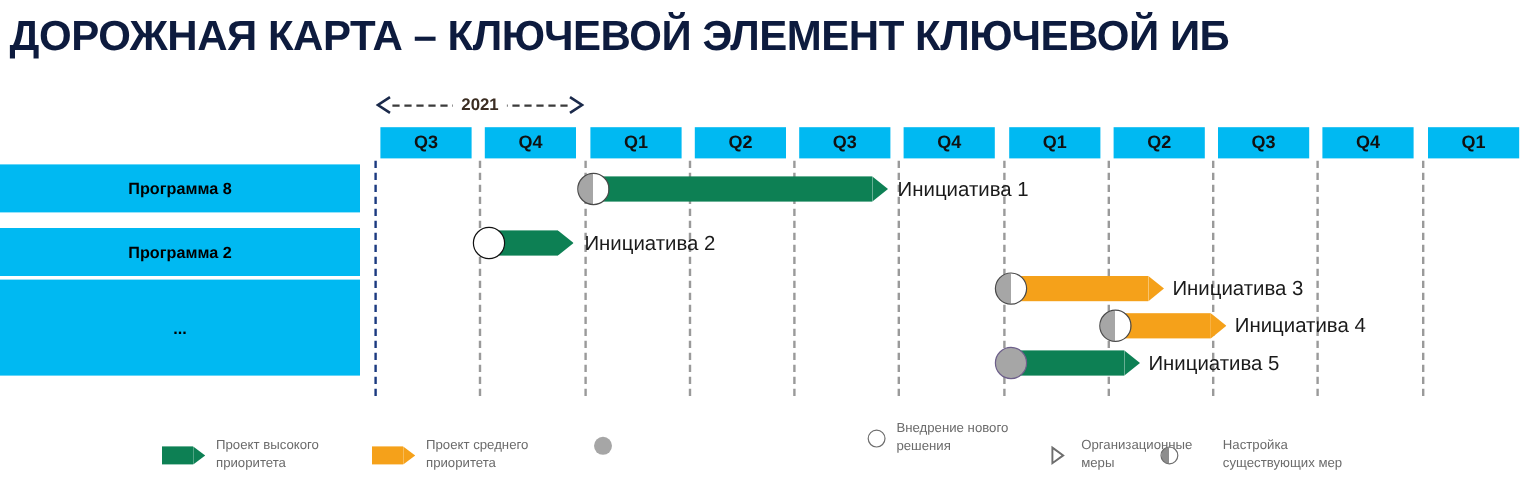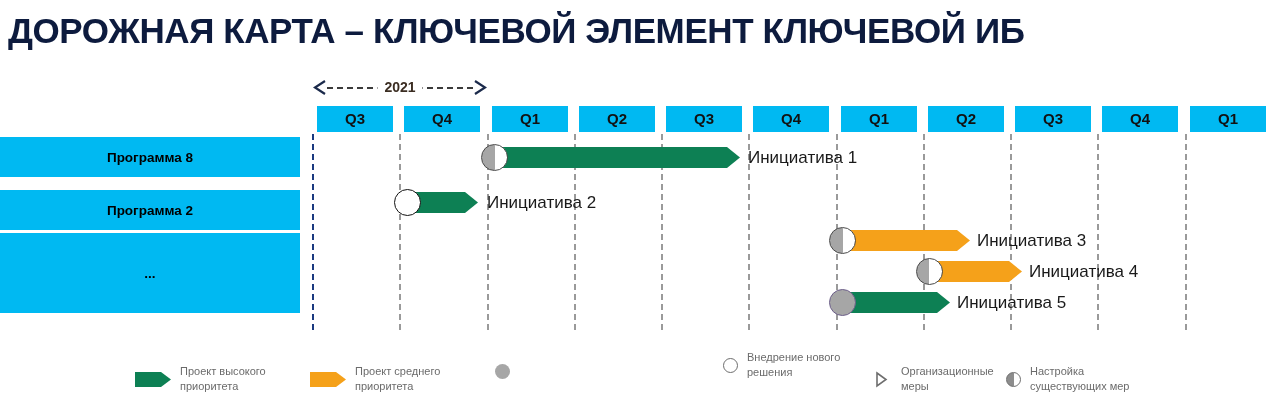--- a/index.html
+++ b/index.html
@@ -343,19 +343,19 @@
     <svg viewBox="0 0 17 17" width="17" height="17">
       <polygon points="2,2 11,8.5 2,15" fill="none" stroke="#6e6e6e" stroke-width="1.6" stroke-linejoin="miter"></polygon>
     </svg>
   </span>
   <span class="legend-text">
     <span>Организационные</span><br>
     <span>меры</span>
   </span>
 </div>
 
-<div class="legend-item" style="left:1006px; top:364px;">
+<div class="legend-item" style="left:967px; top:364px;gap:28px;">
   <span class="legend-dot half"></span>
   <span class="legend-text" style="max-width:185px;">
     <span>Настройка</span><br>
     <span>существующих мер</span>
   </span>
 </div>
 
 </body></html>

